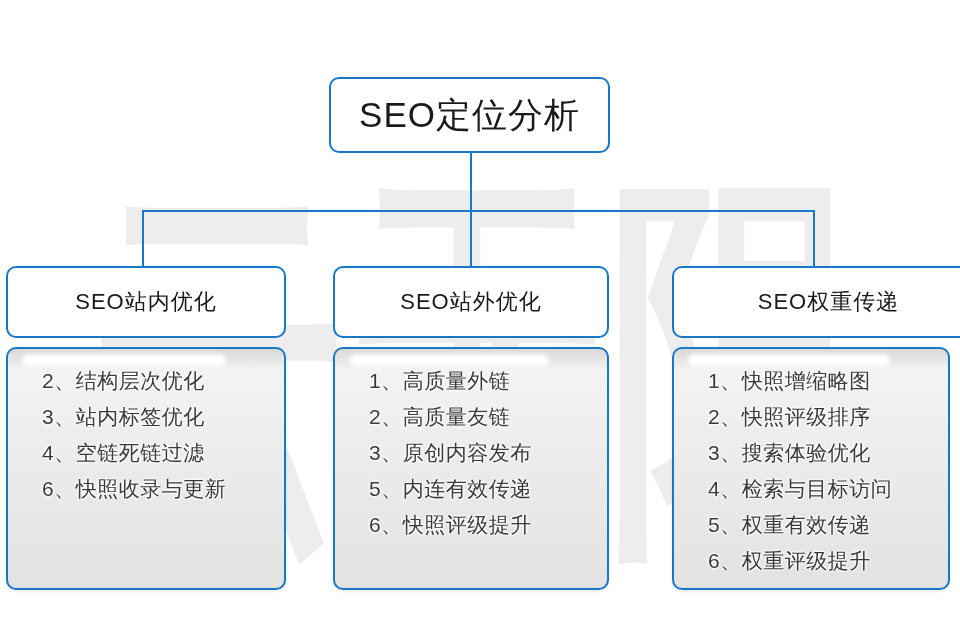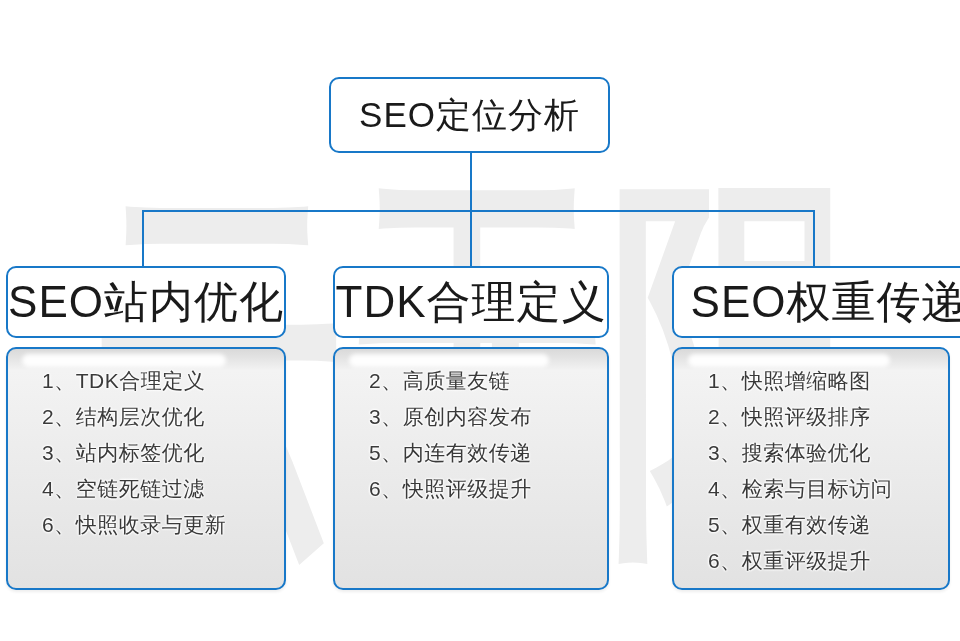--- a/index.html
+++ b/index.html
@@ -39,21 +39,21 @@
     background:#ffffff;
     display:flex; align-items:center; justify-content:center;
     color:#1a1a1a;
   }
   .root-box {
     left:329px; top:63px; width:281px; height:76px;
     font-size:35px; letter-spacing:1px;
   }
   .header-box {
     top:252px; height:72px;
-    font-size:44px; letter-spacing:1px;
+    font-size:22px; letter-spacing:1px;
   }
   .hdr-1 { left:6px;   width:280px; }
   .hdr-2 { left:333px; width:276px; }
   .hdr-3 { left:672px; width:313px; }
 
   .list-box {
     position:absolute; z-index:2; top:333px; height:243px;
     border:2px solid #1878c8; border-radius:10px;
     background:linear-gradient(180deg,#d9d9d9 0%,#f3f3f3 9%,#ececec 45%,#e2e2e2 100%);
     box-shadow:0 2px 3px rgba(0,0,0,0.07);
@@ -91,31 +91,31 @@
   <div class="line v v-right"></div>
 
   <div class="node root-box">
     <span>SEO定位分析</span>
   </div>
 
   <div class="node header-box hdr-1">
     <span>SEO站内优化</span>
   </div>
   <div class="list-box lst-1">
-    <div class="list-item">1、TDK合理定义</div>
     <div class="list-item">2、结构层次优化</div>
     <div class="list-item">3、站内标签优化</div>
     <div class="list-item">4、空链死链过滤</div>
     <div class="list-item">6、快照收录与更新</div>
   </div>
 
   <div class="node header-box hdr-2">
-    <span>TDK合理定义</span>
+    <span>SEO站外优化</span>
   </div>
   <div class="list-box lst-2">
+    <div class="list-item">1、高质量外链</div>
     <div class="list-item">2、高质量友链</div>
     <div class="list-item">3、原创内容发布</div>
     <div class="list-item">5、内连有效传递</div>
     <div class="list-item">6、快照评级提升</div>
   </div>
 
   <div class="node header-box hdr-3">
     <span>SEO权重传递</span>
   </div>
   <div class="list-box lst-3">

